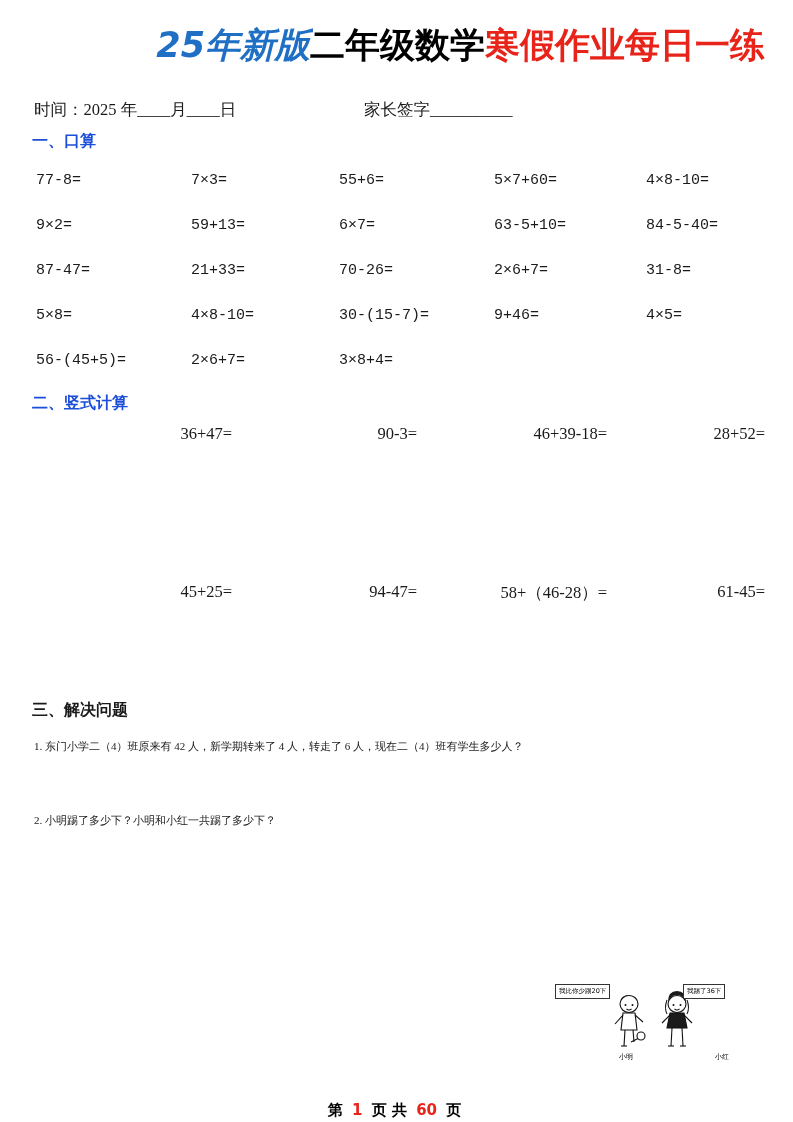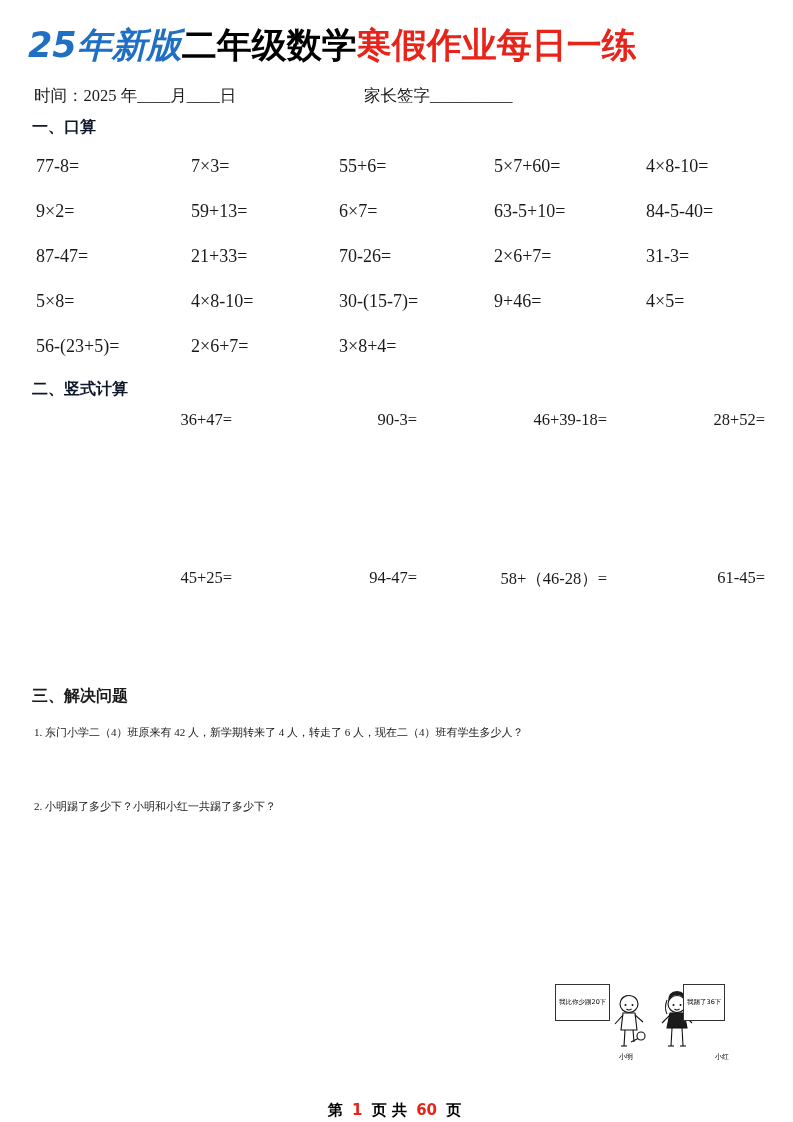--- a/index.html
+++ b/index.html
@@ -18,21 +18,21 @@
   .page {
     position: relative;
     width: 793px;
     height: 1122px;
     box-sizing: border-box;
     padding: 0 28px;
   }
 
   
   .title {
-    text-align: left;
+    text-align: right;
     margin-top: 26px;
     white-space: nowrap;
     font-family: "DejaVu Sans", "Liberation Sans", sans-serif;
     font-weight: bold;
     font-size: 35px;
     letter-spacing: 0px;
     line-height: 1.1;
   }
   .title .seg-blue {
     color: #1f6fc4;
@@ -48,46 +48,47 @@
   
   .meta-row {
     margin-top: 20px;
     display: flex;
     align-items: baseline;
     font-size: 16.5px;
     padding-left: 6px;
   }
   .meta-date { width: 330px; }
   .meta-time { width: 185px; }
-  .meta-sign { flex: 1; }
+  .meta-sign { flex: 1; margin-top: 14px; }
 
   
   .section-head {
     font-family: "DejaVu Sans", "Liberation Sans", sans-serif;
     font-weight: bold;
     font-size: 16px;
     margin-top: 10px;
     margin-bottom: 6px;
     padding-left: 4px;
-    color: #0f172a;
+    color: #1d4ed8;
   }
 
   
   .oral-grid {
     display: grid;
     grid-template-columns: 155px 148px 155px 152px 1fr;
     row-gap: 0px;
     padding-left: 8px;
     margin-top: 4px;
   }
   .oral-cell {
-    font-size: 18px;
+    font-size: 15px;
     height: 45px;
     line-height: 45px;
     white-space: nowrap;
+    font-family: Liberation Mono, monospace;
   }
 
   
   .vert-grid {
     display: grid;
     grid-template-columns: 190px 185px 190px 1fr;
     padding-left: 14px;
     margin-top: 10px;
     text-align: right;
   }
@@ -121,21 +122,21 @@
     top: 952px;
     width: 200px;
     height: 90px;
   }
   .bubble {
     position: absolute;
     border: 1px solid #333;
     background: #fff;
     font-size: 6.5px;
     font-family: "DejaVu Sans", "Liberation Sans", sans-serif;
-    padding: 13px 3px;
+    padding: 2px 3px;
     white-space: nowrap;
     color: #000;
   }
   .bubble-left { left: 0px; top: 6px; }
   .bubble-right { left: 128px; top: 6px; }
   .kid-name {
     position: absolute;
     font-size: 7px;
     font-family: "DejaVu Sans", "Liberation Sans", sans-serif;
     color: #000;
@@ -185,28 +186,28 @@
     <div class="oral-cell">59+13=</div>
     <div class="oral-cell">6×7=</div>
     <div class="oral-cell">63-5+10=</div>
     <div class="oral-cell">84-5-40=</div>
 
     <div class="oral-cell">87-47=</div>
     <div class="oral-cell">21+33=</div>
     <div class="oral-cell">70-26=</div>
     <div class="oral-cell">2×6+7=</div>
 
-    <div class="oral-cell">31-3=</div>
+    <div class="oral-cell">31-8=</div>
     <div class="oral-cell">5×8=</div>
     <div class="oral-cell">4×8-10=</div>
     <div class="oral-cell">30-(15-7)=</div>
 
     <div class="oral-cell">9+46=</div>
     <div class="oral-cell">4×5=</div>
-    <div class="oral-cell">56-(23+5)=</div>
+    <div class="oral-cell">56-(45+5)=</div>
     <div class="oral-cell">2×6+7=</div>
     <div class="oral-cell">3×8+4=</div>
   </div>
 
   <div class="section-head">二、竖式计算</div>
 
   <div class="vert-grid">
     <div class="vert-cell">36+47=</div>
     <div class="vert-cell">90-3=</div>
     <div class="vert-cell">46+39-18=</div>

